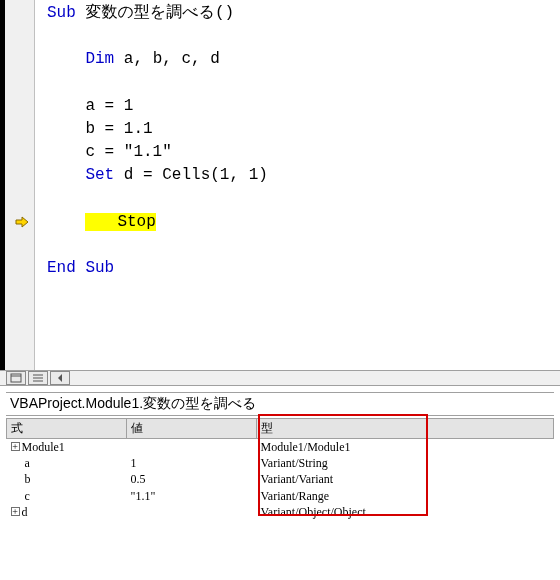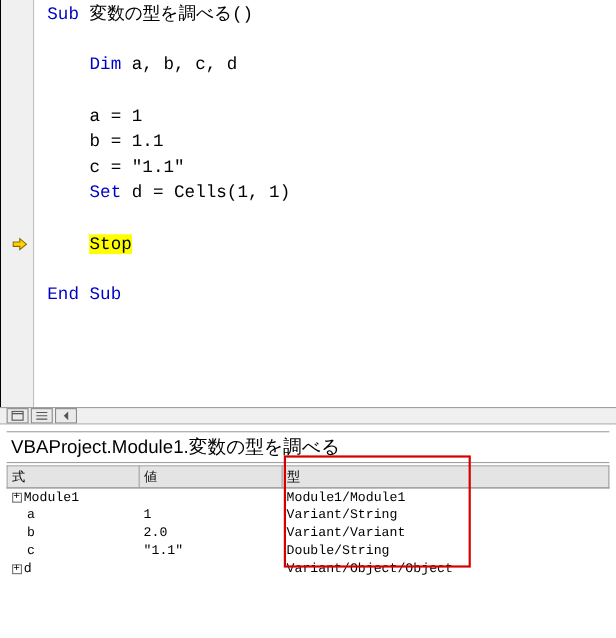--- a/index.html
+++ b/index.html
@@ -10,21 +10,21 @@
     width: 560px;
     height: 580px;
     overflow: hidden;
     display: flex;
     flex-direction: column;
   }
   .code-pane {
     position: relative;
     flex: 0 0 370px;
     background: #fff;
-    border-left: 1px solid #000000;
+    border-left: 5px solid #000000;
     padding-left: 0;
   }
   .code-gutter {
     position: absolute;
     left: 0; top: 0; bottom: 0;
     width: 30px;
     background: #f0f0f0;
     border-right: 1px solid #c0c0c0;
   }
   .code-content {
@@ -32,21 +32,21 @@
     padding: 2px 12px;
     font-family: "MS Gothic", "Courier New", monospace;
     font-size: 16px;
     line-height: 1.45;
     white-space: pre;
     color: #000;
   }
   .code-line { display: block; min-height: 23px; }
   .kw { color: #0000c8; }
   .txt { color: #000; }
-  .hl-stop { background: #ffff00; }
+  .hl-stop { background: #ffff00; padding-left: 32px; }
   .exec-arrow {
     position: absolute;
     left: 10px;
     width: 14px; height: 14px;
   }
   .exec-arrow svg { display: block; }
   .splitter-bar {
     height: 16px;
     border-top: 1px solid #a0a0a0;
     border-bottom: 1px solid #a0a0a0;
@@ -73,41 +73,41 @@
     border-bottom: 1px solid #a0a0a0;
     padding: 2px 6px;
     font-size: 12px;
   }
   .locals-context {
     border-top: 1px solid #a0a0a0;
     border-bottom: 1px solid #a0a0a0;
     background: #fff;
     margin: 6px 6px 0 6px;
     padding: 2px 4px;
-    font-size: 17px;
+    font-size: 14px;
   }
   .locals-table {
     border-collapse: collapse;
     font-size: 12px;
     margin: 2px 6px 0 6px;
     width: calc(100% - 12px);
   }
   .locals-table th {
     background: #e4e4e4;
     border: 1px solid #a0a0a0;
     text-align: left;
     font-weight: normal;
     padding: 1px 4px;
   }
   .locals-table td {
     padding: 0 4px;
     line-height: 1.35;
     border: none;
     vertical-align: top;
-    font-family: Liberation Mono, monospace;
+    font-family: Liberation Serif, serif;
   }
   .col-expr { width: 120px; }
   .col-val { width: 130px; }
   .col-type { width: auto; }
   .tree-glyph {
     display: inline-block;
     width: 9px; height: 9px;
     border: 1px solid #707070;
     line-height: 7px;
     font-size: 10px;
@@ -175,27 +175,27 @@
             <td></td>
             <td>Module1/Module1</td>
           </tr>
           <tr>
             <td><span class="tree-indent"></span>a</td>
             <td>1</td>
             <td>Variant/String</td>
           </tr>
           <tr>
             <td><span class="tree-indent"></span>b</td>
-            <td>2.0</td>
+            <td>0.5</td>
             <td>Variant/Variant</td>
           </tr>
           <tr>
             <td><span class="tree-indent"></span>c</td>
             <td>"1.1"</td>
-            <td>Double/String</td>
+            <td>Variant/Range</td>
           </tr>
           <tr>
             <td><span class="tree-glyph">+</span>d</td>
             <td></td>
             <td>Variant/Object/Object</td>
           </tr>
         </tbody>
     </table>
     <div class="red-box" id="red-box" style="left: 258px; top: 28px; width: 170px; height: 102px;"></div>
   </div>

